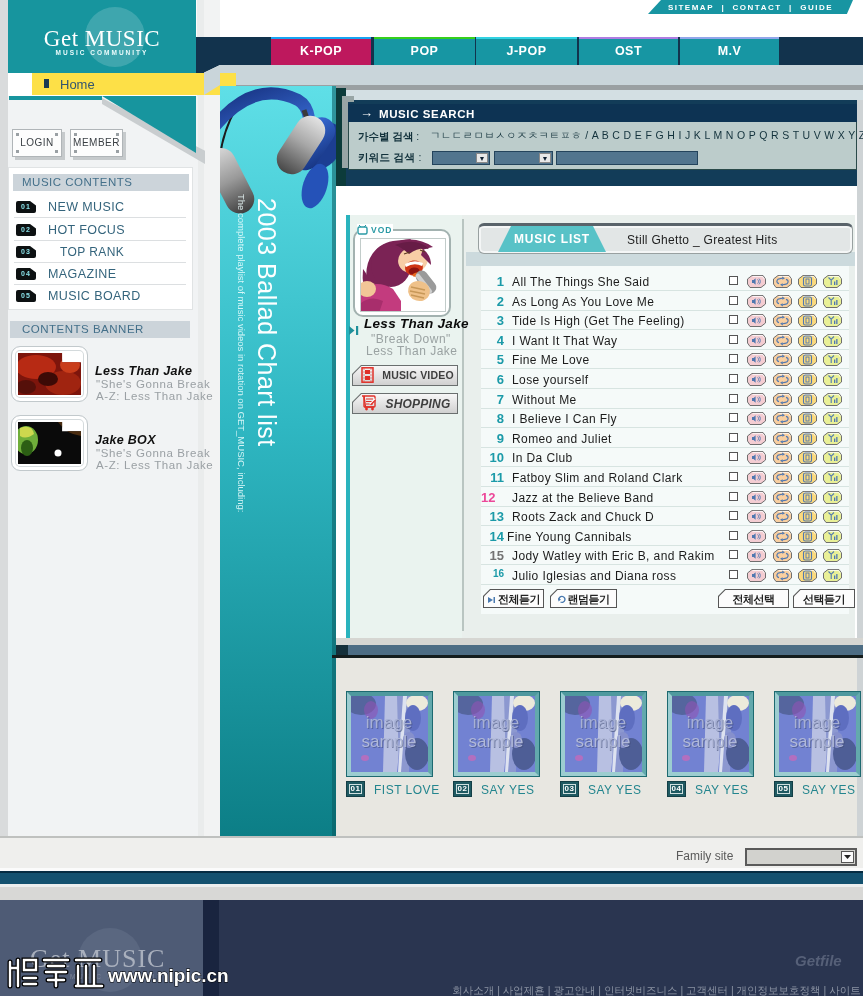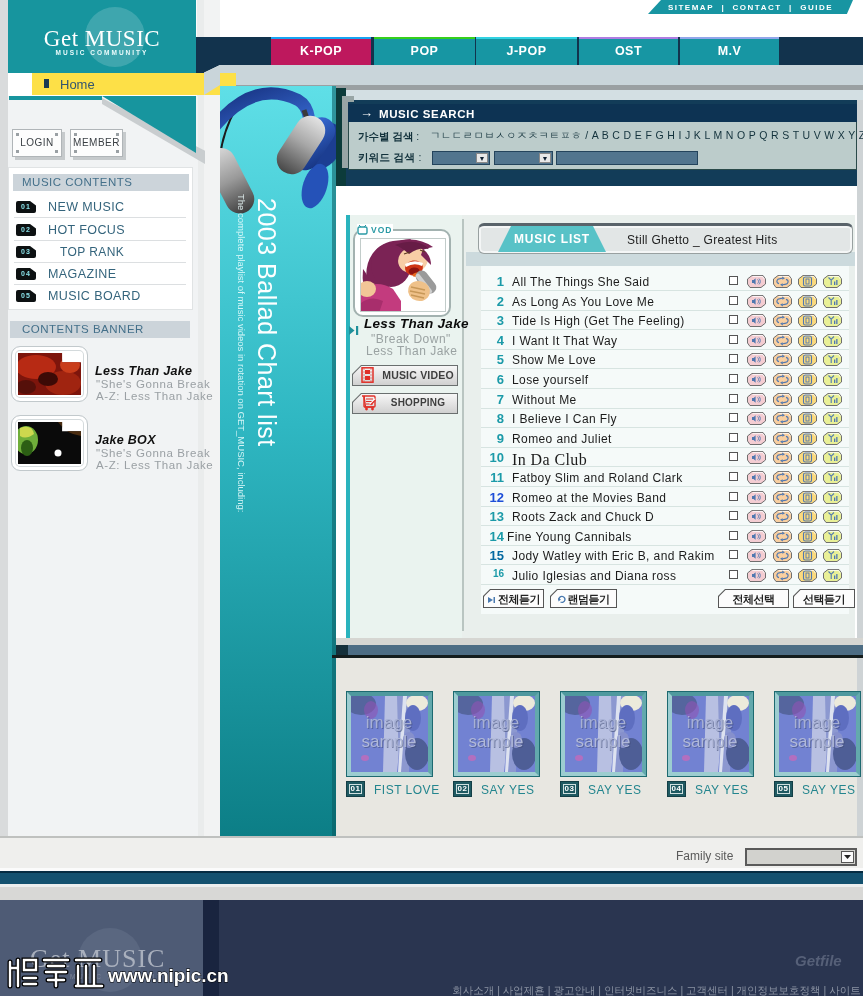--- a/index.html
+++ b/index.html
@@ -190,21 +190,21 @@
       <div class="a" style="left:1px;top:1px;width:104px;height:19px;background:linear-gradient(#f7f7f7,#d0d0d0);-webkit-clip-path:polygon(8.5px 0,100% 0,100% 100%,0 100%,0 8.5px);clip-path:polygon(8.5px 0,100% 0,100% 100%,0 100%,0 8.5px);"></div>
       <div class="a" style="left:9px;top:2px;"><svg width="15" height="16" viewBox="0 0 15 16">
           <rect x="3" y="1" width="11" height="11" rx="1" fill="none" stroke="#e03028" stroke-width="1.4"></rect>
           <path d="M5 4h7M5 6.5h7M5 9h7" stroke="#e03028"></path>
           <path d="M1 1 L3 1 L4.5 12 L13 12" fill="none" stroke="#e03028" stroke-width="1.4"></path>
           <circle cx="5.5" cy="14" r="1.4" fill="#e03028"></circle>
           <circle cx="11.5" cy="14" r="1.4" fill="#e03028"></circle>
           <path d="M9 9.5 L14.5 4" stroke="#fff" stroke-width="2"></path>
           <path d="M9.5 10 L15 4.5" stroke="#e03028" stroke-width="1.4"></path>
         </svg></div>
-      <div class="a" style="left:28px;top:4px;width:76px;text-align:center;font-size:10px;font-weight:bold;color:#3f3f3f;letter-spacing:.2px;white-space:nowrap;">SHOPPING</div>
+      <div class="a" style="left:28px;top:4px;width:76px;text-align:center;font-size:12px;font-weight:bold;color:#3f3f3f;letter-spacing:.2px;white-space:nowrap;font-style:italic;">SHOPPING</div>
     </div>
 <div class="a" style="left:466px;top:252px;width:389px;height:14px;background:#ccdadd;"></div>
 <div class="a" style="left:478px;top:223px;width:375px;height:31px;background:#e2e6e6;border:1px solid #98a0a0;border-top:3px solid #59636a;border-radius:6px;box-shadow:inset 0 0 0 2px #f4f6f6;"></div>
 <div class="a" style="left:498px;top:226px;width:108px;height:26px;background:#58c2c7;-webkit-clip-path:polygon(13px 0,95px 0,108px 26px,0 26px);clip-path:polygon(13px 0,95px 0,108px 26px,0 26px);color:#fff;font-size:12px;font-weight:bold;letter-spacing:.8px;text-align:center;line-height:26px;">MUSIC LIST</div>
 <div class="a" style="left:627px;top:233px;font-size:12px;color:#1d1d1d;letter-spacing:.3px;">Still Ghetto _ Greatest Hits</div>
 <div class="a" style="left:481px;top:266px;width:368px;height:348px;background:#f5faf9;"></div>
 <div class="a" style="left:481px;top:271px;width:368px;height:20px;border-bottom:1px solid #d7e4e1;">
       <span class="a" style="left:0;top:3px;width:23px;text-align:right;font-size:13px;font-weight:bold;color:#1b9aa8;">1</span>
       <span class="a" style="left:31px;top:4px;font-size:12px;color:#1c1c1c;letter-spacing:.4px;">All The Things She Said</span>
       <i class="a" style="left:248px;top:5px;width:9px;height:9px;background:#fff;border:1px solid #555;"></i>
@@ -331,21 +331,21 @@
       <b class="a" style="left:342px;top:3px;width:19px;height:13px;"><svg width="19" height="13" viewBox="0 0 19 13">
           <path d="M5 0.5 L16 0.5 L18.5 4 L18.5 9 L14 12.5 L3 12.5 L0.5 9 L0.5 4 Z" fill="#e9f097" stroke="#6f6f6f"></path>
           <path d="M5.6 1.4 L15.5 1.4 L17.5 4.2" fill="none" stroke="rgba(255,255,255,.8)"></path>
           <path d="M5.5 2.5 L8.2 5.2 V10 M11 2.5 L8.2 5.2" stroke="#5078b0" stroke-width="1.1" fill="none"></path>
           <rect x="11" y="6.5" width="1.3" height="3.5" fill="#5078b0"></rect>
           <rect x="13.2" y="5" width="1.3" height="5" fill="#5078b0"></rect>
         </svg></b>
     </div>
 <div class="a" style="left:481px;top:349px;width:368px;height:20px;border-bottom:1px solid #d7e4e1;">
       <span class="a" style="left:0;top:3px;width:23px;text-align:right;font-size:13px;font-weight:bold;color:#1b9aa8;">5</span>
-      <span class="a" style="left:31px;top:4px;font-size:12px;color:#1c1c1c;letter-spacing:.4px;">Show Me Love</span>
+      <span class="a" style="left:31px;top:4px;font-size:12px;color:#1c1c1c;letter-spacing:.4px;">Fine Me Love</span>
       <i class="a" style="left:248px;top:5px;width:9px;height:9px;background:#fff;border:1px solid #555;"></i>
       <b class="a" style="left:266px;top:3px;width:19px;height:13px;"><svg width="19" height="13" viewBox="0 0 19 13">
           <path d="M5 0.5 L16 0.5 L18.5 4 L18.5 9 L14 12.5 L3 12.5 L0.5 9 L0.5 4 Z" fill="#f4cdd2" stroke="#6f6f6f"></path>
           <path d="M5.6 1.4 L15.5 1.4 L17.5 4.2" fill="none" stroke="rgba(255,255,255,.8)"></path>
           <path d="M5 5 v3 h1.6 l2 1.8 V3.2 L6.6 5z" fill="#5078b0"></path>
           <path d="M10.6 4.4 c1.2 1 1.2 3.2 0 4.2" stroke="#5078b0" fill="none" stroke-width=".9"></path>
           <path d="M12 3.6 c1.7 1.4 1.7 4.4 0 5.8" stroke="#5078b0" fill="none" stroke-width=".9"></path>
         </svg></b>
       <b class="a" style="left:292px;top:3px;width:19px;height:13px;"><svg width="19" height="13" viewBox="0 0 19 13">
           <path d="M5 0.5 L16 0.5 L18.5 4 L18.5 9 L14 12.5 L3 12.5 L0.5 9 L0.5 4 Z" fill="#f9cfa0" stroke="#6f6f6f"></path>
@@ -496,21 +496,21 @@
       <b class="a" style="left:342px;top:3px;width:19px;height:13px;"><svg width="19" height="13" viewBox="0 0 19 13">
           <path d="M5 0.5 L16 0.5 L18.5 4 L18.5 9 L14 12.5 L3 12.5 L0.5 9 L0.5 4 Z" fill="#e9f097" stroke="#6f6f6f"></path>
           <path d="M5.6 1.4 L15.5 1.4 L17.5 4.2" fill="none" stroke="rgba(255,255,255,.8)"></path>
           <path d="M5.5 2.5 L8.2 5.2 V10 M11 2.5 L8.2 5.2" stroke="#5078b0" stroke-width="1.1" fill="none"></path>
           <rect x="11" y="6.5" width="1.3" height="3.5" fill="#5078b0"></rect>
           <rect x="13.2" y="5" width="1.3" height="5" fill="#5078b0"></rect>
         </svg></b>
     </div>
 <div class="a" style="left:481px;top:447px;width:368px;height:20px;border-bottom:1px solid #d7e4e1;">
       <span class="a" style="left:0;top:3px;width:23px;text-align:right;font-size:13px;font-weight:bold;color:#1b9aa8;">10</span>
-      <span class="a" style="left:31px;top:4px;font-size:16px;color:#1c1c1c;letter-spacing:.4px;font-family:Liberation Serif, serif;">In Da Club</span>
+      <span class="a" style="left:31px;top:4px;font-size:12px;color:#1c1c1c;letter-spacing:.4px;">In Da Club</span>
       <i class="a" style="left:248px;top:5px;width:9px;height:9px;background:#fff;border:1px solid #555;"></i>
       <b class="a" style="left:266px;top:3px;width:19px;height:13px;"><svg width="19" height="13" viewBox="0 0 19 13">
           <path d="M5 0.5 L16 0.5 L18.5 4 L18.5 9 L14 12.5 L3 12.5 L0.5 9 L0.5 4 Z" fill="#f4cdd2" stroke="#6f6f6f"></path>
           <path d="M5.6 1.4 L15.5 1.4 L17.5 4.2" fill="none" stroke="rgba(255,255,255,.8)"></path>
           <path d="M5 5 v3 h1.6 l2 1.8 V3.2 L6.6 5z" fill="#5078b0"></path>
           <path d="M10.6 4.4 c1.2 1 1.2 3.2 0 4.2" stroke="#5078b0" fill="none" stroke-width=".9"></path>
           <path d="M12 3.6 c1.7 1.4 1.7 4.4 0 5.8" stroke="#5078b0" fill="none" stroke-width=".9"></path>
         </svg></b>
       <b class="a" style="left:292px;top:3px;width:19px;height:13px;"><svg width="19" height="13" viewBox="0 0 19 13">
           <path d="M5 0.5 L16 0.5 L18.5 4 L18.5 9 L14 12.5 L3 12.5 L0.5 9 L0.5 4 Z" fill="#f9cfa0" stroke="#6f6f6f"></path>
@@ -561,22 +561,22 @@
         </svg></b>
       <b class="a" style="left:342px;top:3px;width:19px;height:13px;"><svg width="19" height="13" viewBox="0 0 19 13">
           <path d="M5 0.5 L16 0.5 L18.5 4 L18.5 9 L14 12.5 L3 12.5 L0.5 9 L0.5 4 Z" fill="#e9f097" stroke="#6f6f6f"></path>
           <path d="M5.6 1.4 L15.5 1.4 L17.5 4.2" fill="none" stroke="rgba(255,255,255,.8)"></path>
           <path d="M5.5 2.5 L8.2 5.2 V10 M11 2.5 L8.2 5.2" stroke="#5078b0" stroke-width="1.1" fill="none"></path>
           <rect x="11" y="6.5" width="1.3" height="3.5" fill="#5078b0"></rect>
           <rect x="13.2" y="5" width="1.3" height="5" fill="#5078b0"></rect>
         </svg></b>
     </div>
 <div class="a" style="left:481px;top:487px;width:368px;height:20px;border-bottom:1px solid #d7e4e1;">
-      <span class="a" style="left:0;top:3px;width:23px;text-align:right;font-size:13px;font-weight:bold;color:#1d4ed8;">12</span>
-      <span class="a" style="left:31px;top:4px;font-size:12px;color:#1c1c1c;letter-spacing:.4px;">Romeo at the Movies Band</span>
+      <span class="a" style="left:0;top:3px;width:23px;font-size:13px;font-weight:bold;color:#ec4899;">12</span>
+      <span class="a" style="left:31px;top:4px;font-size:12px;color:#1c1c1c;letter-spacing:.4px;">Jazz at the Believe Band</span>
       <i class="a" style="left:248px;top:5px;width:9px;height:9px;background:#fff;border:1px solid #555;"></i>
       <b class="a" style="left:266px;top:3px;width:19px;height:13px;"><svg width="19" height="13" viewBox="0 0 19 13">
           <path d="M5 0.5 L16 0.5 L18.5 4 L18.5 9 L14 12.5 L3 12.5 L0.5 9 L0.5 4 Z" fill="#f4cdd2" stroke="#6f6f6f"></path>
           <path d="M5.6 1.4 L15.5 1.4 L17.5 4.2" fill="none" stroke="rgba(255,255,255,.8)"></path>
           <path d="M5 5 v3 h1.6 l2 1.8 V3.2 L6.6 5z" fill="#5078b0"></path>
           <path d="M10.6 4.4 c1.2 1 1.2 3.2 0 4.2" stroke="#5078b0" fill="none" stroke-width=".9"></path>
           <path d="M12 3.6 c1.7 1.4 1.7 4.4 0 5.8" stroke="#5078b0" fill="none" stroke-width=".9"></path>
         </svg></b>
       <b class="a" style="left:292px;top:3px;width:19px;height:13px;"><svg width="19" height="13" viewBox="0 0 19 13">
           <path d="M5 0.5 L16 0.5 L18.5 4 L18.5 9 L14 12.5 L3 12.5 L0.5 9 L0.5 4 Z" fill="#f9cfa0" stroke="#6f6f6f"></path>
@@ -660,21 +660,21 @@
         </svg></b>
       <b class="a" style="left:342px;top:3px;width:19px;height:13px;"><svg width="19" height="13" viewBox="0 0 19 13">
           <path d="M5 0.5 L16 0.5 L18.5 4 L18.5 9 L14 12.5 L3 12.5 L0.5 9 L0.5 4 Z" fill="#e9f097" stroke="#6f6f6f"></path>
           <path d="M5.6 1.4 L15.5 1.4 L17.5 4.2" fill="none" stroke="rgba(255,255,255,.8)"></path>
           <path d="M5.5 2.5 L8.2 5.2 V10 M11 2.5 L8.2 5.2" stroke="#5078b0" stroke-width="1.1" fill="none"></path>
           <rect x="11" y="6.5" width="1.3" height="3.5" fill="#5078b0"></rect>
           <rect x="13.2" y="5" width="1.3" height="5" fill="#5078b0"></rect>
         </svg></b>
     </div>
 <div class="a" style="left:481px;top:545px;width:368px;height:20px;border-bottom:1px solid #d7e4e1;">
-      <span class="a" style="left:0;top:3px;width:23px;text-align:right;font-size:13px;font-weight:bold;color:#0369a1;">15</span>
+      <span class="a" style="left:0;top:3px;width:23px;text-align:right;font-size:13px;font-weight:bold;color:#737373;">15</span>
       <span class="a" style="left:31px;top:4px;font-size:12px;color:#1c1c1c;letter-spacing:.4px;">Jody Watley with Eric B, and Rakim</span>
       <i class="a" style="left:248px;top:5px;width:9px;height:9px;background:#fff;border:1px solid #555;"></i>
       <b class="a" style="left:266px;top:3px;width:19px;height:13px;"><svg width="19" height="13" viewBox="0 0 19 13">
           <path d="M5 0.5 L16 0.5 L18.5 4 L18.5 9 L14 12.5 L3 12.5 L0.5 9 L0.5 4 Z" fill="#f4cdd2" stroke="#6f6f6f"></path>
           <path d="M5.6 1.4 L15.5 1.4 L17.5 4.2" fill="none" stroke="rgba(255,255,255,.8)"></path>
           <path d="M5 5 v3 h1.6 l2 1.8 V3.2 L6.6 5z" fill="#5078b0"></path>
           <path d="M10.6 4.4 c1.2 1 1.2 3.2 0 4.2" stroke="#5078b0" fill="none" stroke-width=".9"></path>
           <path d="M12 3.6 c1.7 1.4 1.7 4.4 0 5.8" stroke="#5078b0" fill="none" stroke-width=".9"></path>
         </svg></b>
       <b class="a" style="left:292px;top:3px;width:19px;height:13px;"><svg width="19" height="13" viewBox="0 0 19 13">

